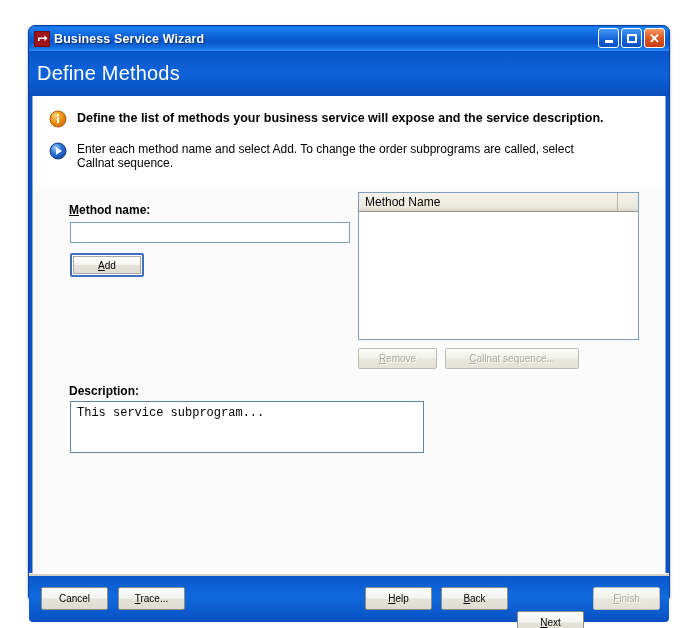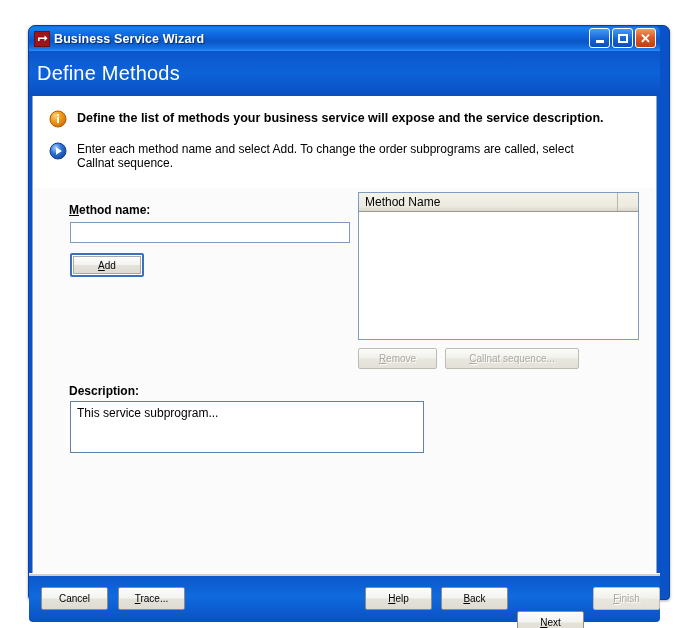--- a/index.html
+++ b/index.html
@@ -19,21 +19,21 @@
     position: absolute;
     left: 28px;
     top: 25px;
     width: 642px;
     height: 575px;
     background: #0a52c8;
     border: 1px solid #0b3f9e;
     border-radius: 7px 7px 4px 4px;
     box-sizing: border-box;
     box-shadow: 0 1px 3px rgba(0,0,0,0.35);
-    padding: 0 12px 3px 3px;
+    padding: 0 3px 3px 3px;
   }
 
   
   .titlebar {
     position: relative;
     height: 25px;
     margin: 0 -3px;
     border-radius: 6px 6px 0 0;
     background: linear-gradient(to bottom,
         #0e6ae0 0%, #1a7ef0 8%, #0d64dc 40%,
@@ -273,21 +273,21 @@
     background: #ffffff;
     height: 100%;
   }
 
   
   .tarea {
     position: absolute;
     background: #ffffff;
     border: 1px solid #5d83ad;
     box-sizing: border-box;
-    font-family: Liberation Sans, sans-serif;
+    font-family: Liberation Mono, monospace;
     font-size: 12px;
     color: #000000;
     padding: 4px 6px;
     resize: none;
     outline: none;
     line-height: 15px;
     overflow: hidden;
   }
 
   

